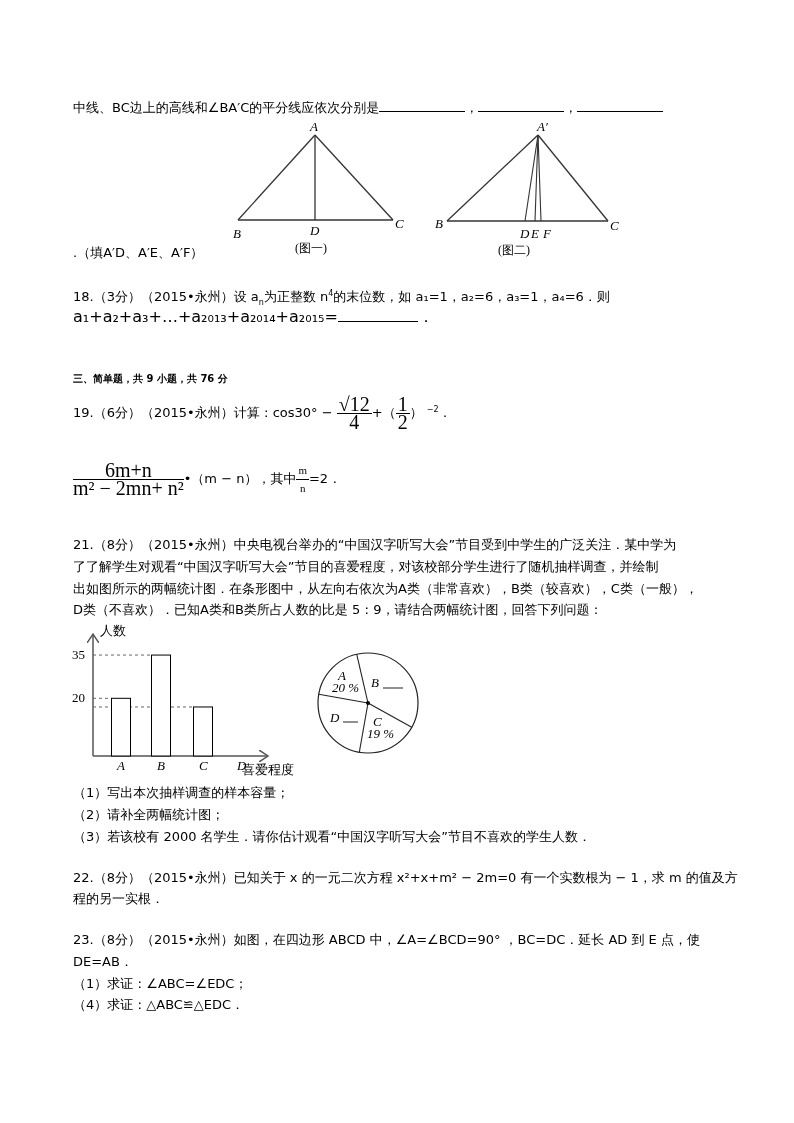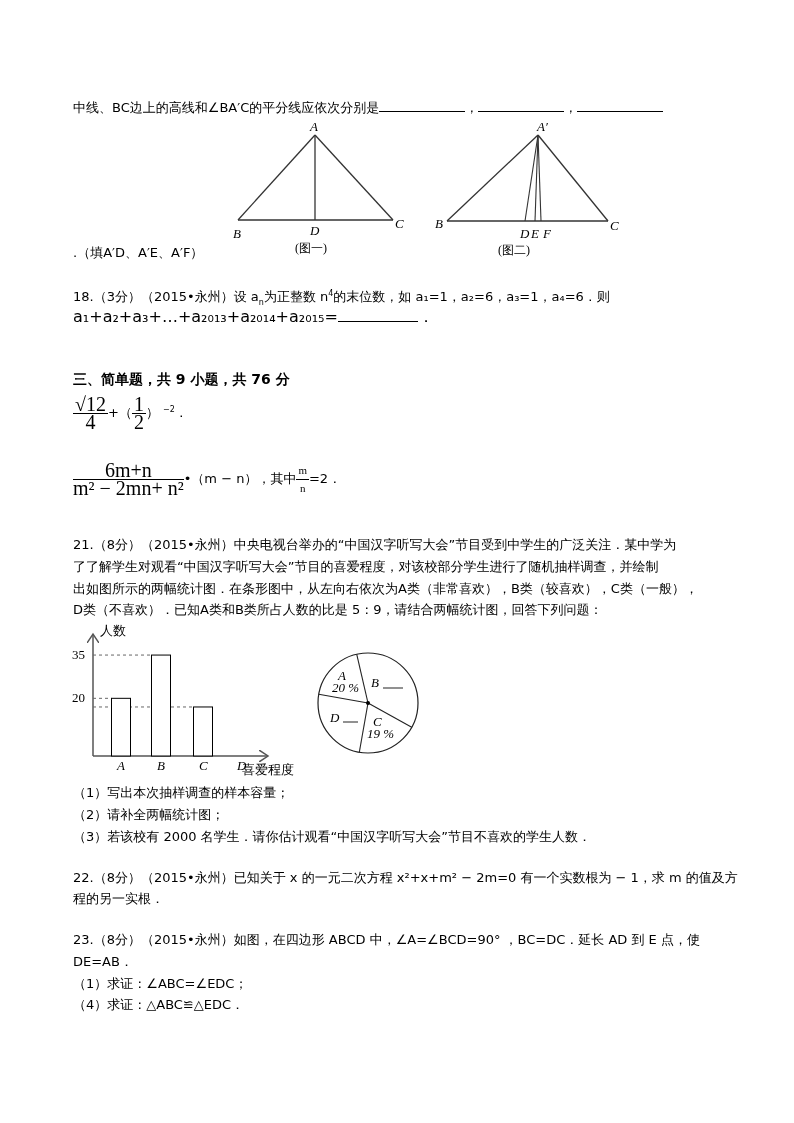--- a/index.html
+++ b/index.html
@@ -1,21 +1,21 @@
 <!DOCTYPE html>
 <html><head>
 <meta charset="utf-8">
 <style>
   html, body { margin: 0; padding: 0; background: #fff; }
   body { width: 794px; height: 1123px; position: relative; overflow: hidden;
          font-family: "DejaVu Sans", "Liberation Sans", sans-serif; color: #000; font-size: 13px; }
   .abs { position: absolute; }
   .line { position: absolute; left: 73px; white-space: nowrap; font-size: 13px; line-height: 18px; }
   .blank { display: inline-block; border-bottom: 1px solid #000; height: 12px; vertical-align: baseline; }
-  .bold { font-weight: bold; font-size: 14px; }
+  .bold { font-weight: bold; font-size: 10px; }
   sub, sup { font-size: 8px; }
   .frac { display: inline-block; vertical-align: middle; text-align: center; font-family: "Liberation Serif", serif; font-size: 20px; line-height: 17px; }
   .frac .num { display: block; border-bottom: 1px solid #000; padding: 0 2px; }
   .frac .den { display: block; }
   svg text { font-family: "Liberation Serif", serif; }
 </style>
 </head>
 <body>
 
 <div class="line" style="top:99px;">
@@ -55,20 +55,21 @@
 <div class="line" style="top:285px;">
   <span>18.（3分）（2015•永州）设 a</span><sub>n</sub><span>为正整数 n</span><sup>4</sup><span>的末位数，如 a₁=1，a₂=6，a₃=1，a₄=6．则</span>
 </div>
 <div class="line" style="top:308px;font-size:16px;">
   <span>a₁+a₂+a₃+…+a₂₀₁₃+a₂₀₁₄+a₂₀₁₅=</span><span class="blank" style="width:80px"></span><span>．</span>
 </div>
 
 <div class="line bold" style="top:370px;">三、简单题，共 9 小题，共 76 分</div>
 
 <div class="line" style="top:388px;line-height:44px;">
+  <span>19.（6分）（2015•永州）计算：cos30°  −</span>
   <span class="frac"><span class="num">√12</span><span class="den">4</span></span><span>+（</span><span class="frac"><span class="num">1</span><span class="den">2</span></span><span>）</span> <sup>−2</sup><span>．</span>
 </div>
 
 <div class="line" style="top:457px;line-height:44px;">
   <span class="frac" style="min-width:90px"><span class="num">6m+n</span><span class="den">m² − 2mn+ n²</span></span><span>•（m − n），其中</span><span class="frac" style="font-size:11px"><span class="num">m</span><span class="den">n</span></span><span>=2．</span>
 </div>
 
 <div class="line" style="top:536px;">21.（8分）（2015•永州）中央电视台举办的“中国汉字听写大会”节目受到中学生的广泛关注．某中学为</div>
 <div class="line" style="top:558px;">了了解学生对观看“中国汉字听写大会”节目的喜爱程度，对该校部分学生进行了随机抽样调查，并绘制</div>
 <div class="line" style="top:580px;">出如图所示的两幅统计图．在条形图中，从左向右依次为A类（非常喜欢），B类（较喜欢），C类（一般），</div>

